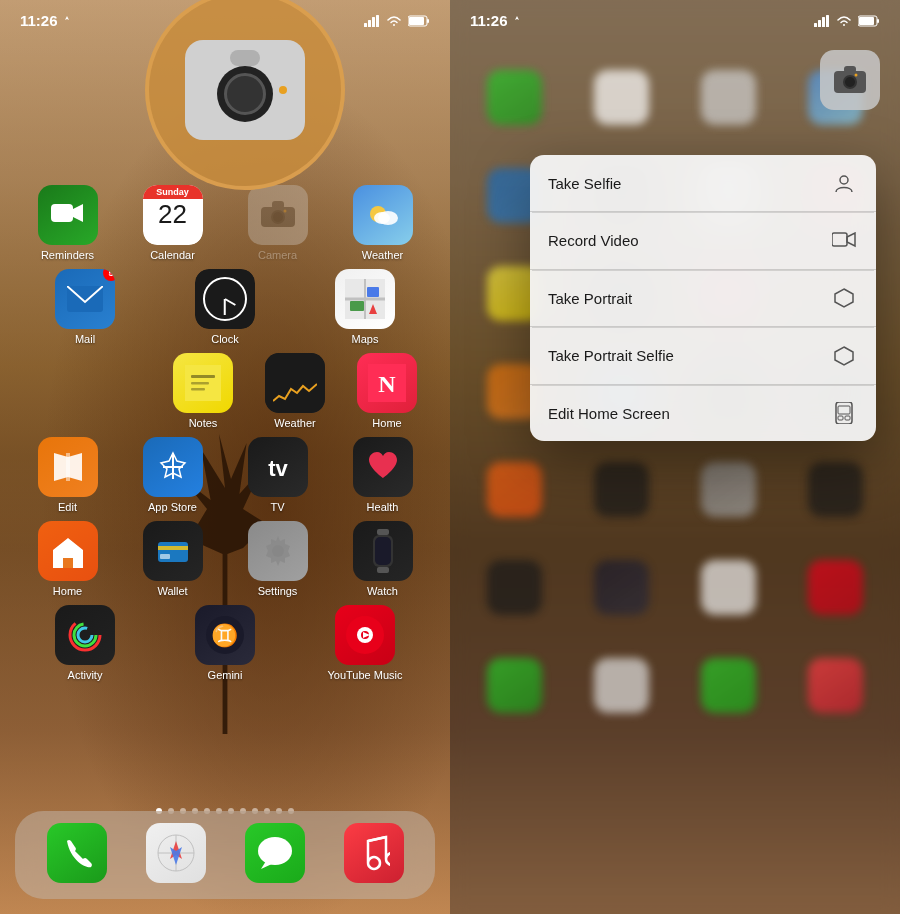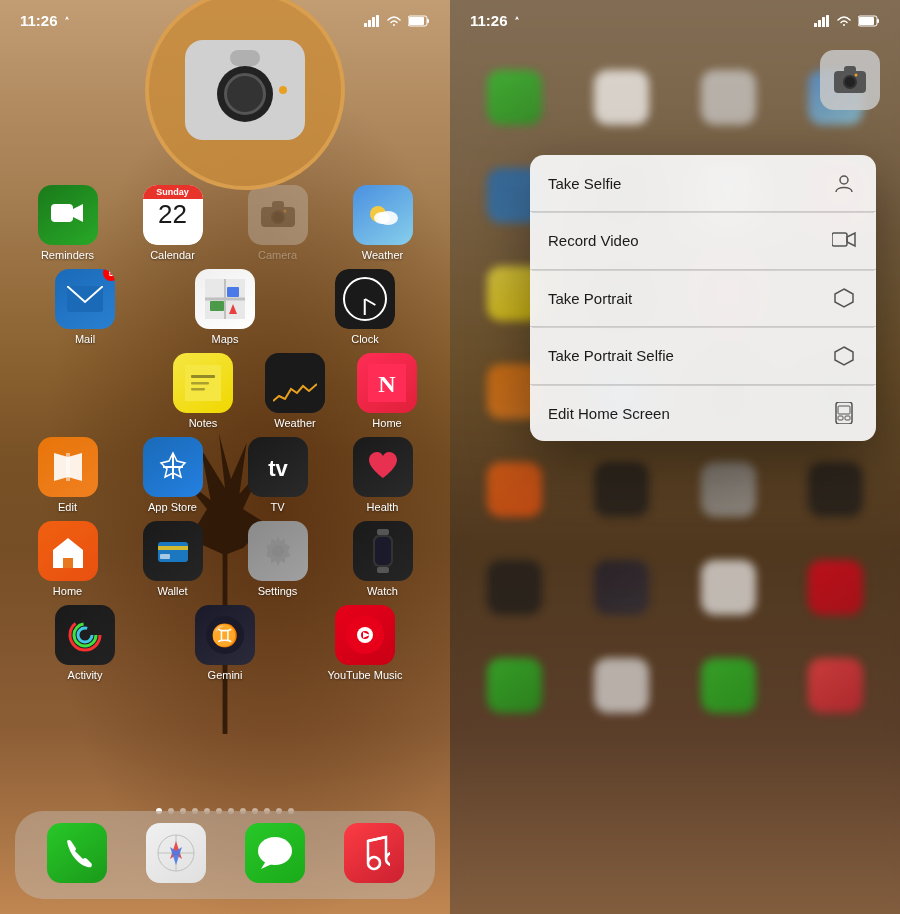--- a/index.html
+++ b/index.html
@@ -568,42 +568,42 @@
         <div class="app-icon icon-mail" style="position:relative;">
           <span class="badge">5</span>
           <svg width="36" height="26" viewBox="0 0 36 26">
             <rect x="0" y="0" width="36" height="26" rx="3" fill="#1a6ab8"></rect>
             <path d="M0 0 L18 16 L36 0" stroke="white" stroke-width="2" fill="none"></path>
           </svg>
         </div>
         <span class="app-label">Mail</span>
       </div>
       <div class="app-item">
+        <div class="app-icon" style="padding:0;">
+          <div class="clock-inner">
+            <div class="clock-face">
+              <div class="clock-hand-hour"></div>
+              <div class="clock-hand-min"></div>
+            </div>
+          </div>
+        </div>
+        <span class="app-label">Clock</span>
+      </div>
+      <div class="app-item">
         <div class="app-icon icon-maps">
           <svg width="40" height="40" viewBox="0 0 40 40">
             <rect width="40" height="40" fill="#e8e8e8" rx="0"></rect>
             <path d="M0 20 L40 20" stroke="#c0c0c0" stroke-width="3"></path>
             <path d="M20 0 L20 40" stroke="#c0c0c0" stroke-width="2"></path>
             <rect x="5" y="22" width="14" height="10" fill="#4a9a4a" rx="1"></rect>
             <rect x="22" y="8" width="12" height="10" fill="#4a7ae8" rx="1"></rect>
             <polygon points="28,25 32,35 24,35" fill="#e84040"></polygon>
           </svg>
         </div>
         <span class="app-label">Maps</span>
-      </div>
-      <div class="app-item">
-        <div class="app-icon" style="padding:0;">
-          <div class="clock-inner">
-            <div class="clock-face">
-              <div class="clock-hand-hour"></div>
-              <div class="clock-hand-min"></div>
-            </div>
-          </div>
-        </div>
-        <span class="app-label">Clock</span>
       </div>
     </div>
 
     <div class="app-row" style="justify-content: flex-end; padding-right: 8px; gap:12px;">
       <div class="app-item">
         <div class="app-icon icon-notes">
           <svg width="36" height="36" viewBox="0 0 36 36">
             <rect width="36" height="36" fill="#f5e642" rx="0"></rect>
             <rect x="6" y="10" width="24" height="3" fill="rgba(0,0,0,0.4)" rx="1"></rect>
             <rect x="6" y="17" width="18" height="2.5" fill="rgba(0,0,0,0.3)" rx="1"></rect>

